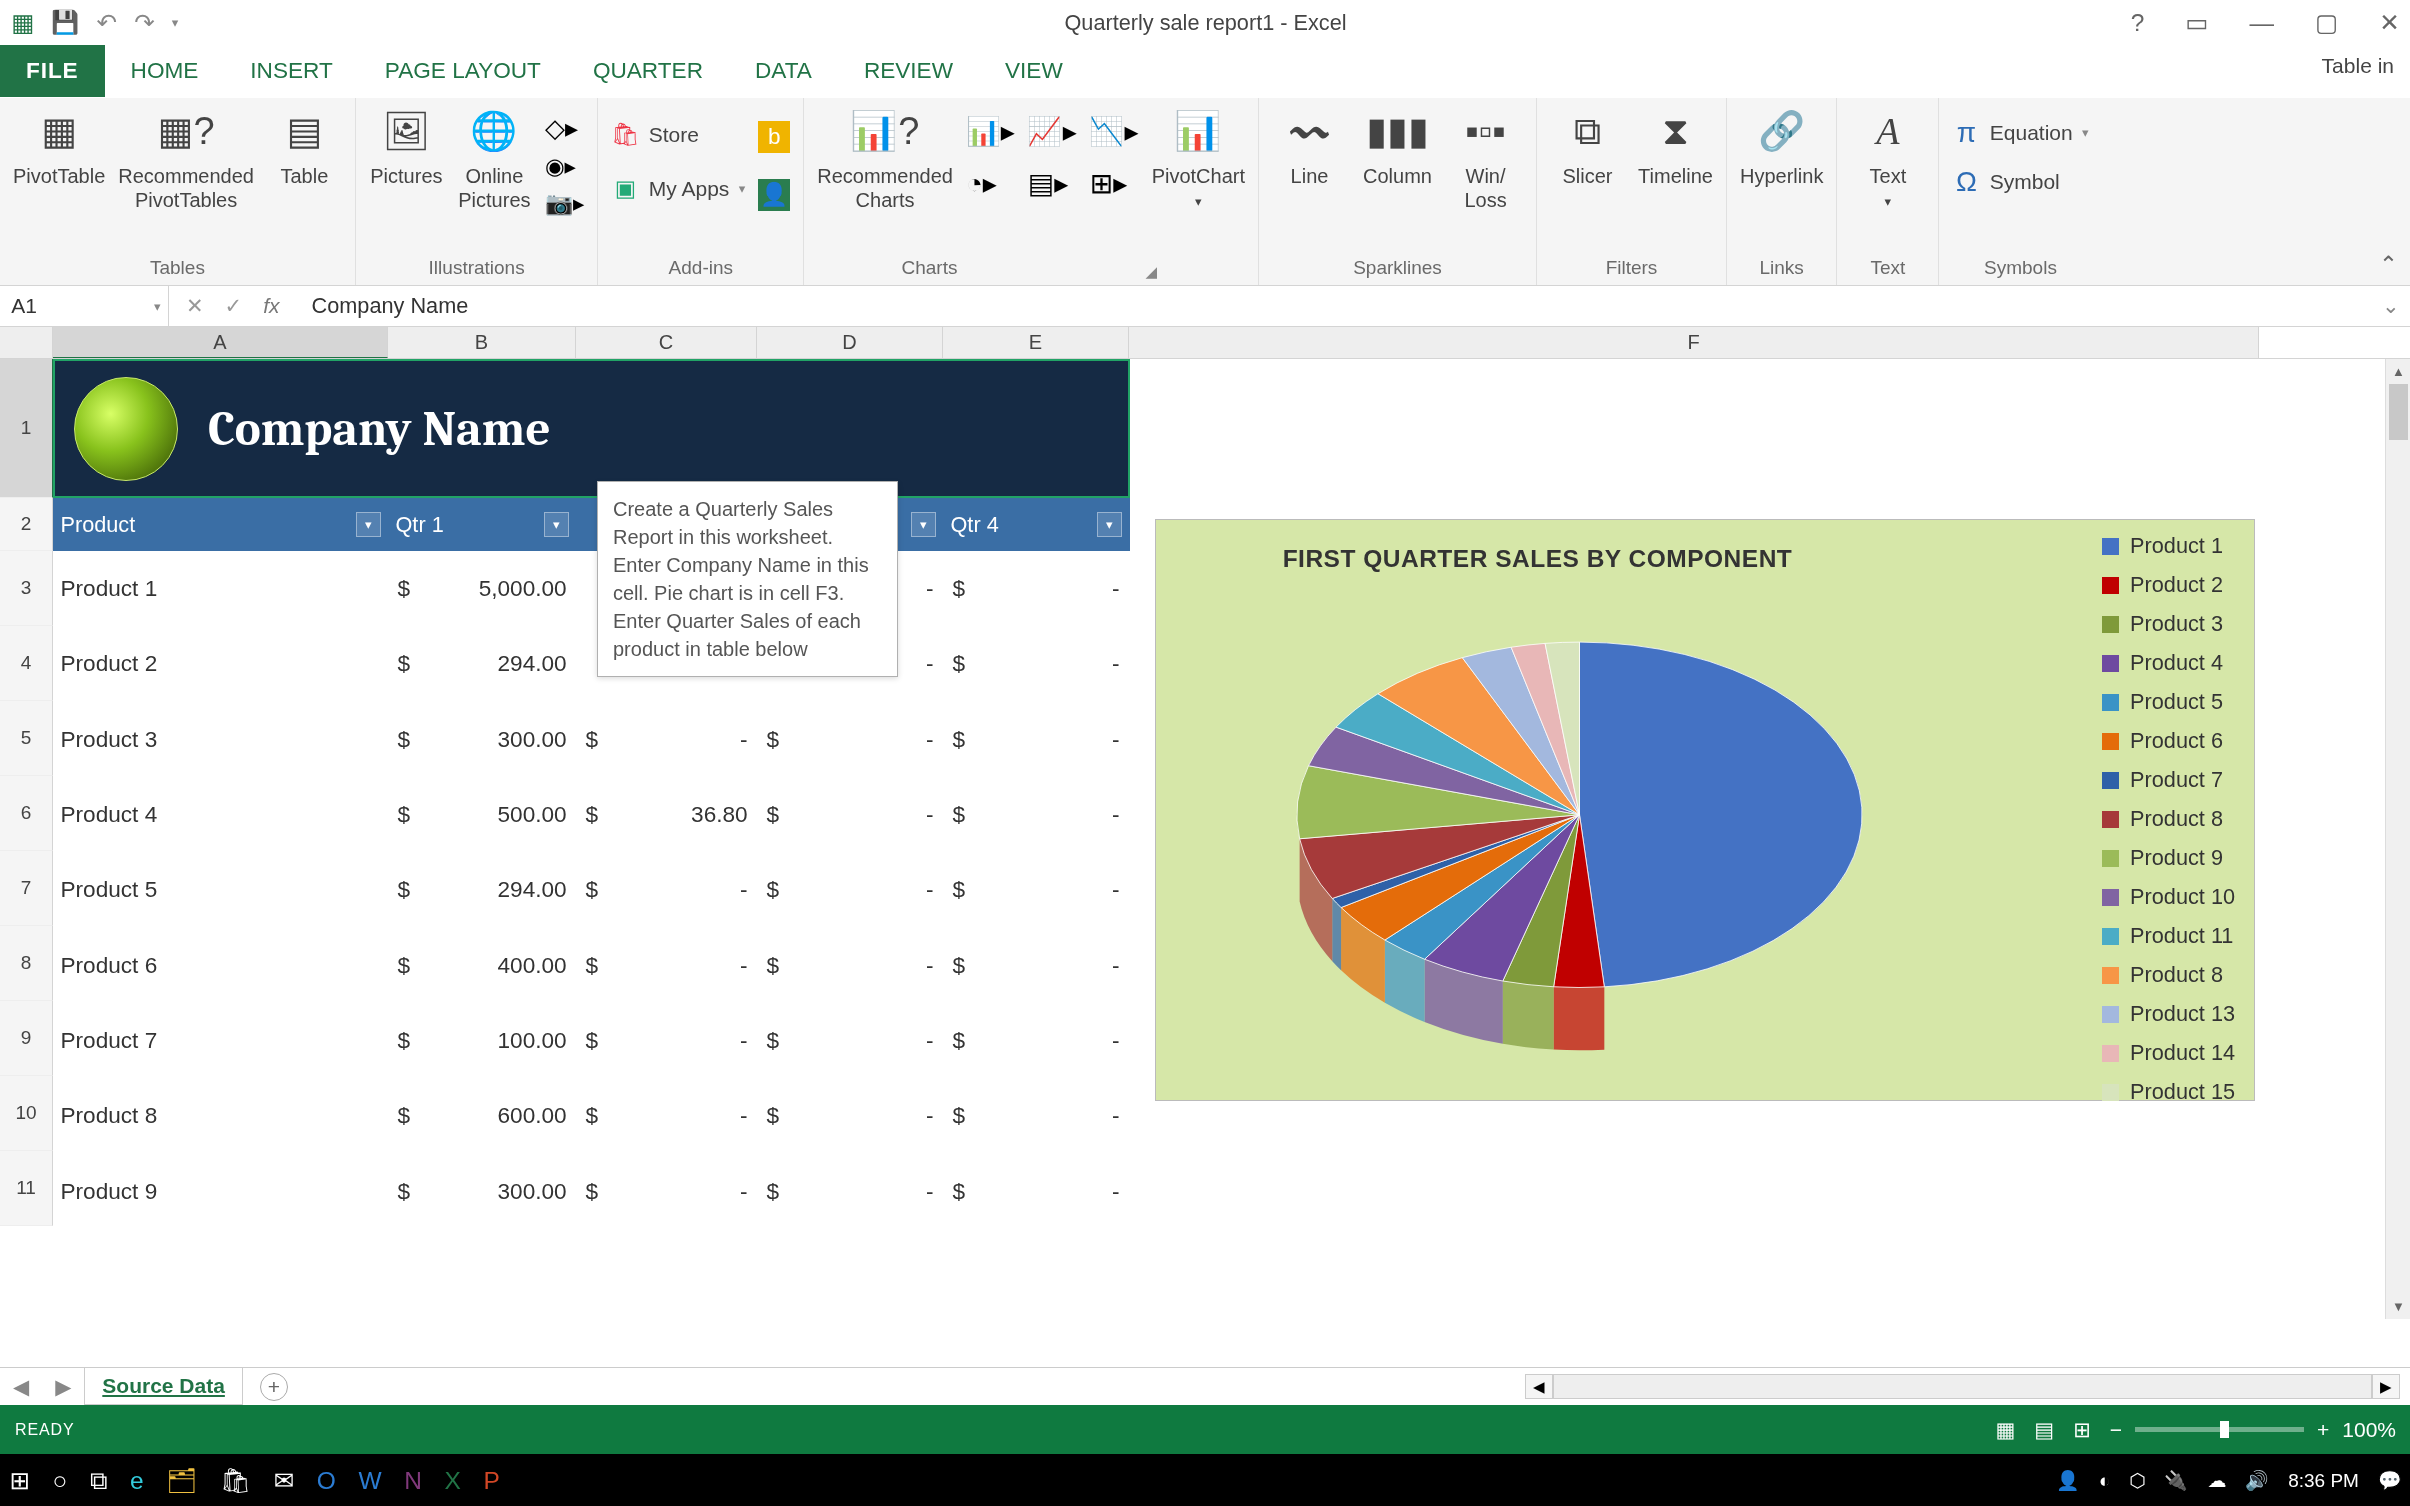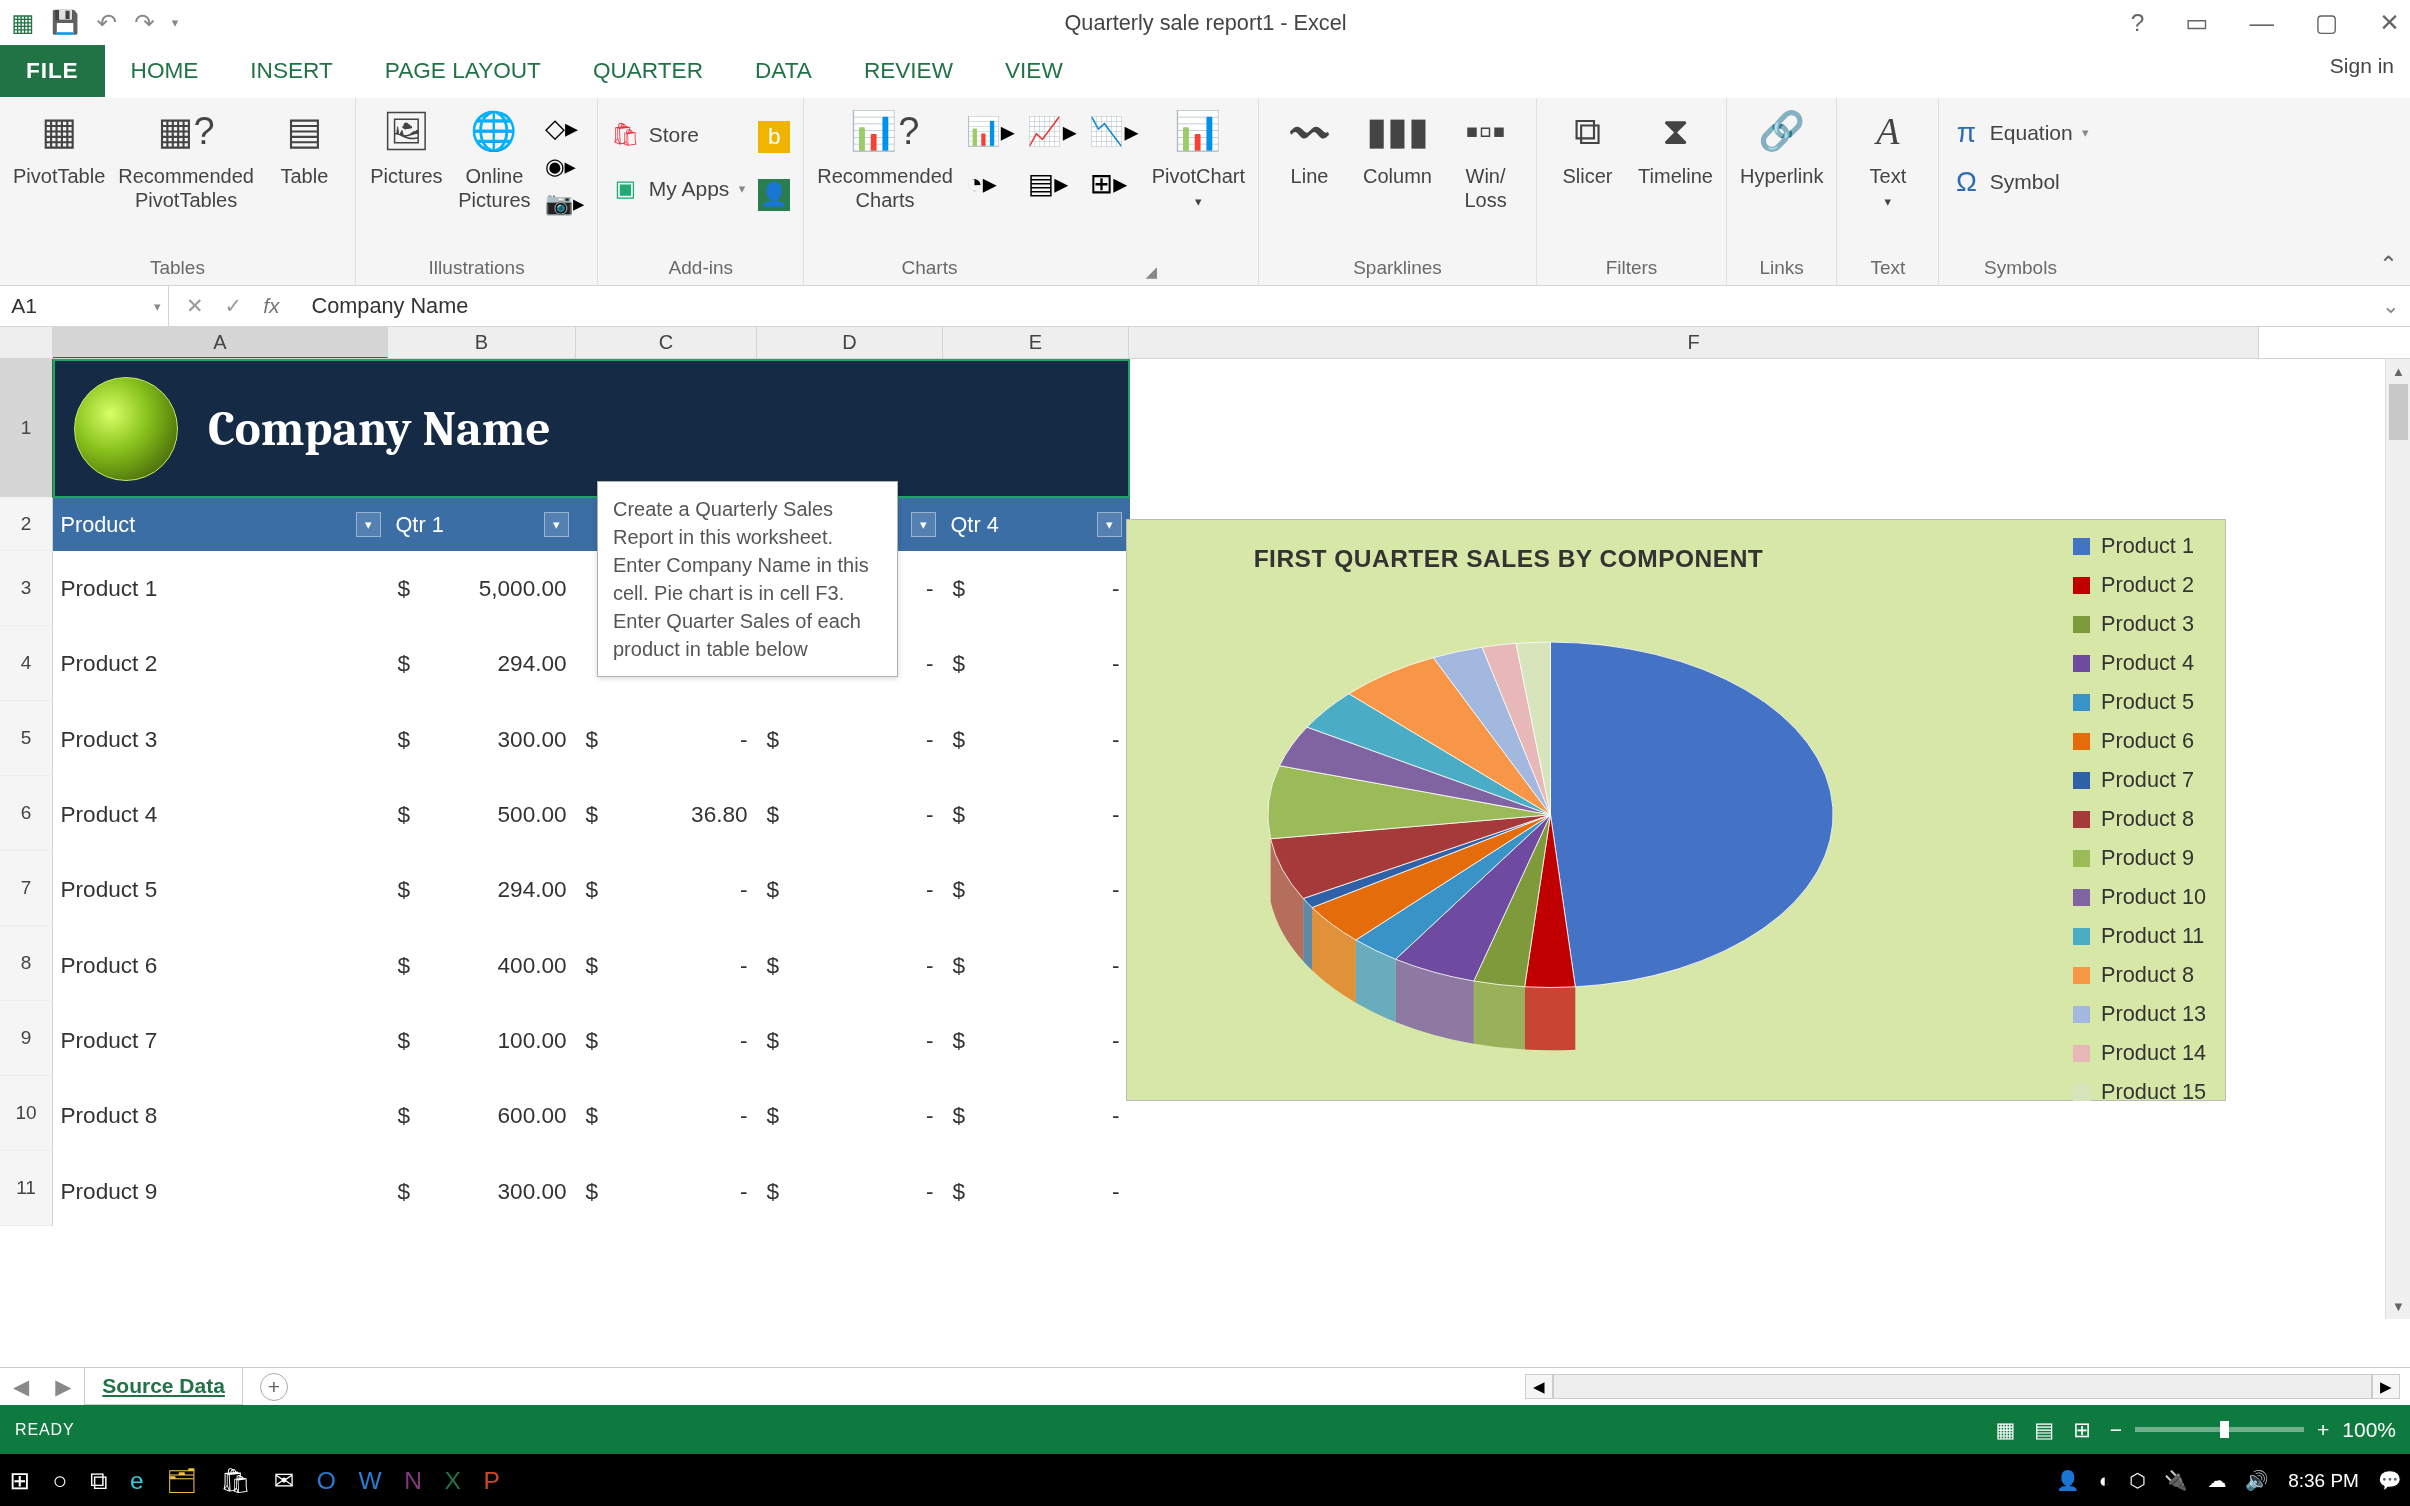--- a/index.html
+++ b/index.html
@@ -68,21 +68,21 @@
 .drow { position:absolute; left:0; width:1077px; height:75px; display:flex; align-items:center; color:#333; font-size:22.6px; }
 .drow .acell { padding-left:7.5px; }
 .drow .ncell { display:flex; justify-content:space-between; padding:0 9.4px; }
 .drow .ncell .cur { }
 .drow .ncell .val { text-align:right; flex:1; padding-left:7.5px;}
 
 
 .tooltip { position:absolute; left:544px; top:122px; width:301px; background:#fff; border:0.9px solid #b0b0b0; padding:13px 15px; font-size:20px; color:#555; line-height:1.4; box-shadow:0 1.9px 5.6px rgba(0,0,0,0.15); z-index:5;}
 
 
-.chart { position:absolute; left:1073px; top:160px; width:1100px; height:582px; background:#d6e7a8; border:0.9px solid #bbb; }
+.chart { position:absolute; left:1102px; top:160px; width:1100px; height:582px; background:#d6e7a8; border:0.9px solid #bbb; }
 .chart .ctitle { text-align:center; font-family:Arial; font-weight:bold; font-size:24.5px; color:#333; letter-spacing:0.5px; padding-top:24.5px; width:763px; }
 .chart .legend { position:absolute; right:19px; top:13px; display:flex; flex-direction:column; gap:13px; }
 .chart .legend .li { display:flex; align-items:center; gap:11.3px; font-size:21.7px; color:#333; }
 .chart .legend .sw { width:17px; height:17px; }
 .pie { position:absolute; left:94px; top:75px; width:659px; height:471px; }
 
 
 .sheettabs { position:absolute; bottom:53px; left:0; right:0; height:38px; border-top:0.9px solid #ccc; display:flex; align-items:center; background:#fff;}
 .sheettabs .nav { padding:0 13px; color:#888; }
 .sheettabs .tabitem { padding:0 17px; height:100%; display:flex; align-items:center; border:0.9px solid #ccc; border-top:none; color:#217346; font-weight:bold; font-size:21px; text-decoration:underline; background:#fff;}
@@ -130,21 +130,21 @@
 
 <div class="tabsrow">
   <div class="tab file">FILE</div>
   <div class="tab">HOME</div>
   <div class="tab active">INSERT</div>
   <div class="tab">PAGE LAYOUT</div>
   <div class="tab">QUARTER</div>
   <div class="tab">DATA</div>
   <div class="tab">REVIEW</div>
   <div class="tab">VIEW</div>
-  <div class="signin">Sign in</div>
+  <div class="signin">Table in</div>
 </div>
 
 <div class="ribbon">
   <div class="group">
     <div class="controls">
       <div class="bigbtn">
           <div class="ico">▦</div>
           <span>PivotTable</span>
         </div>
       <div class="bigbtn">

